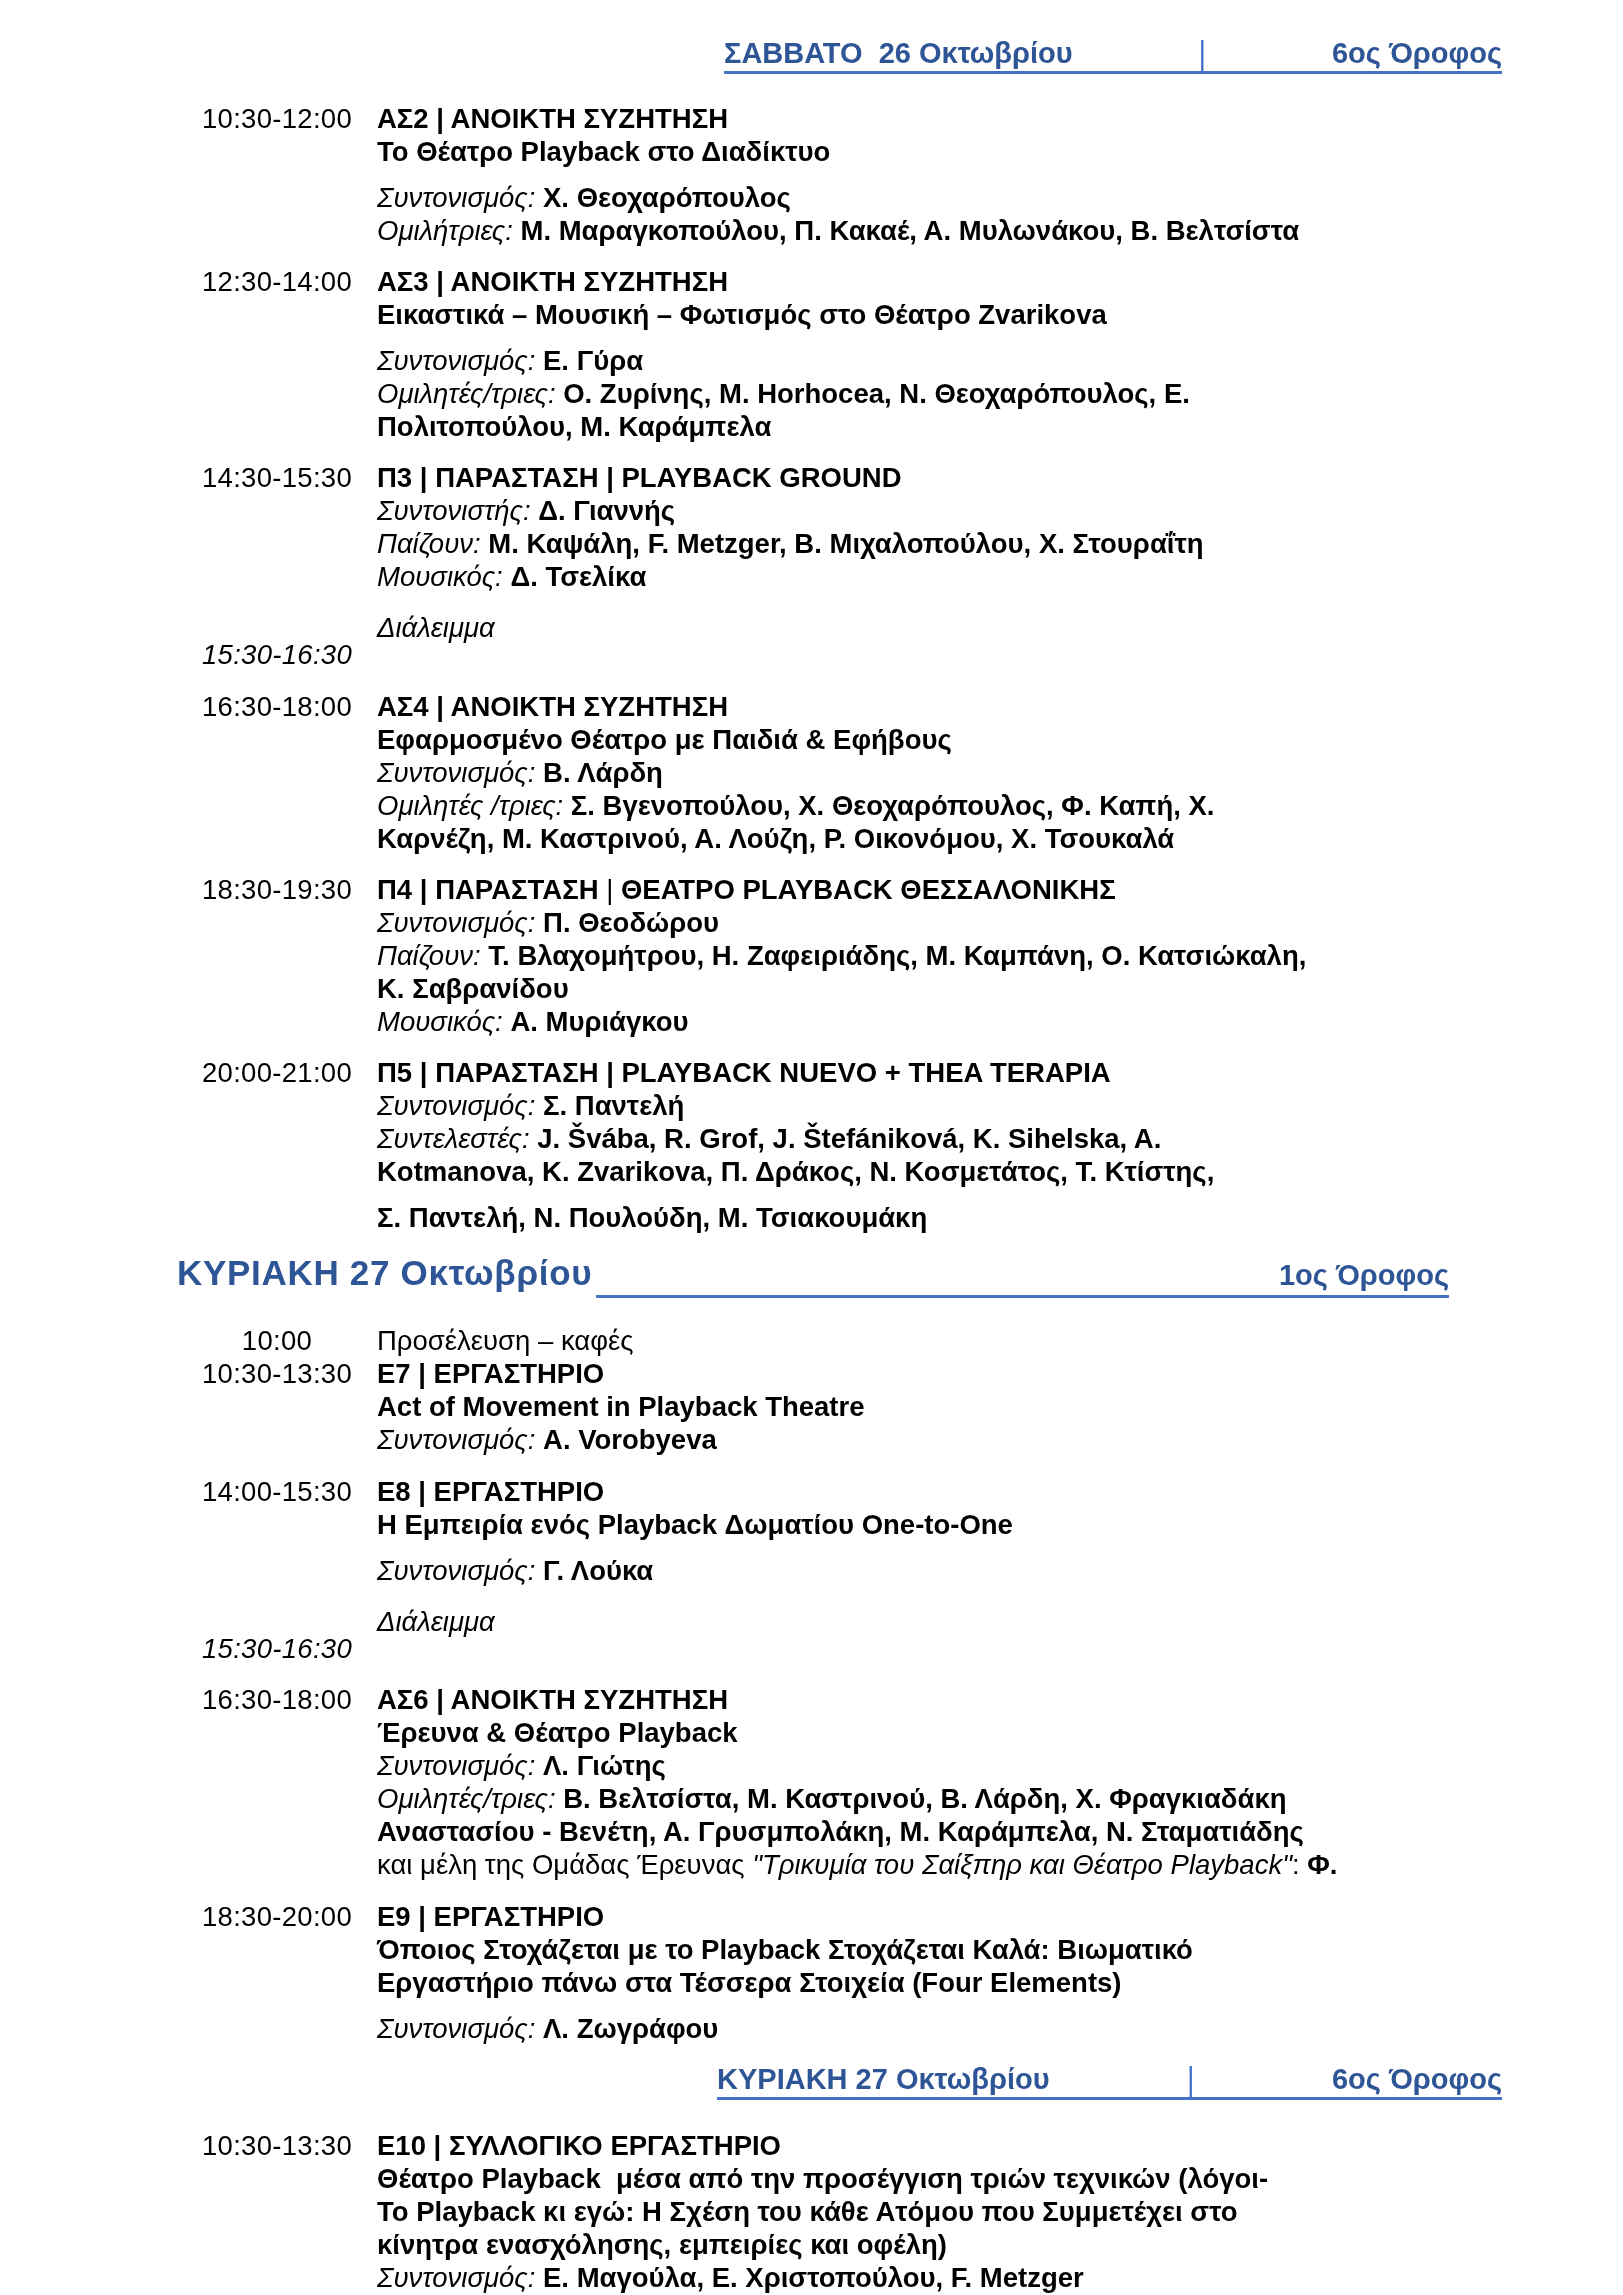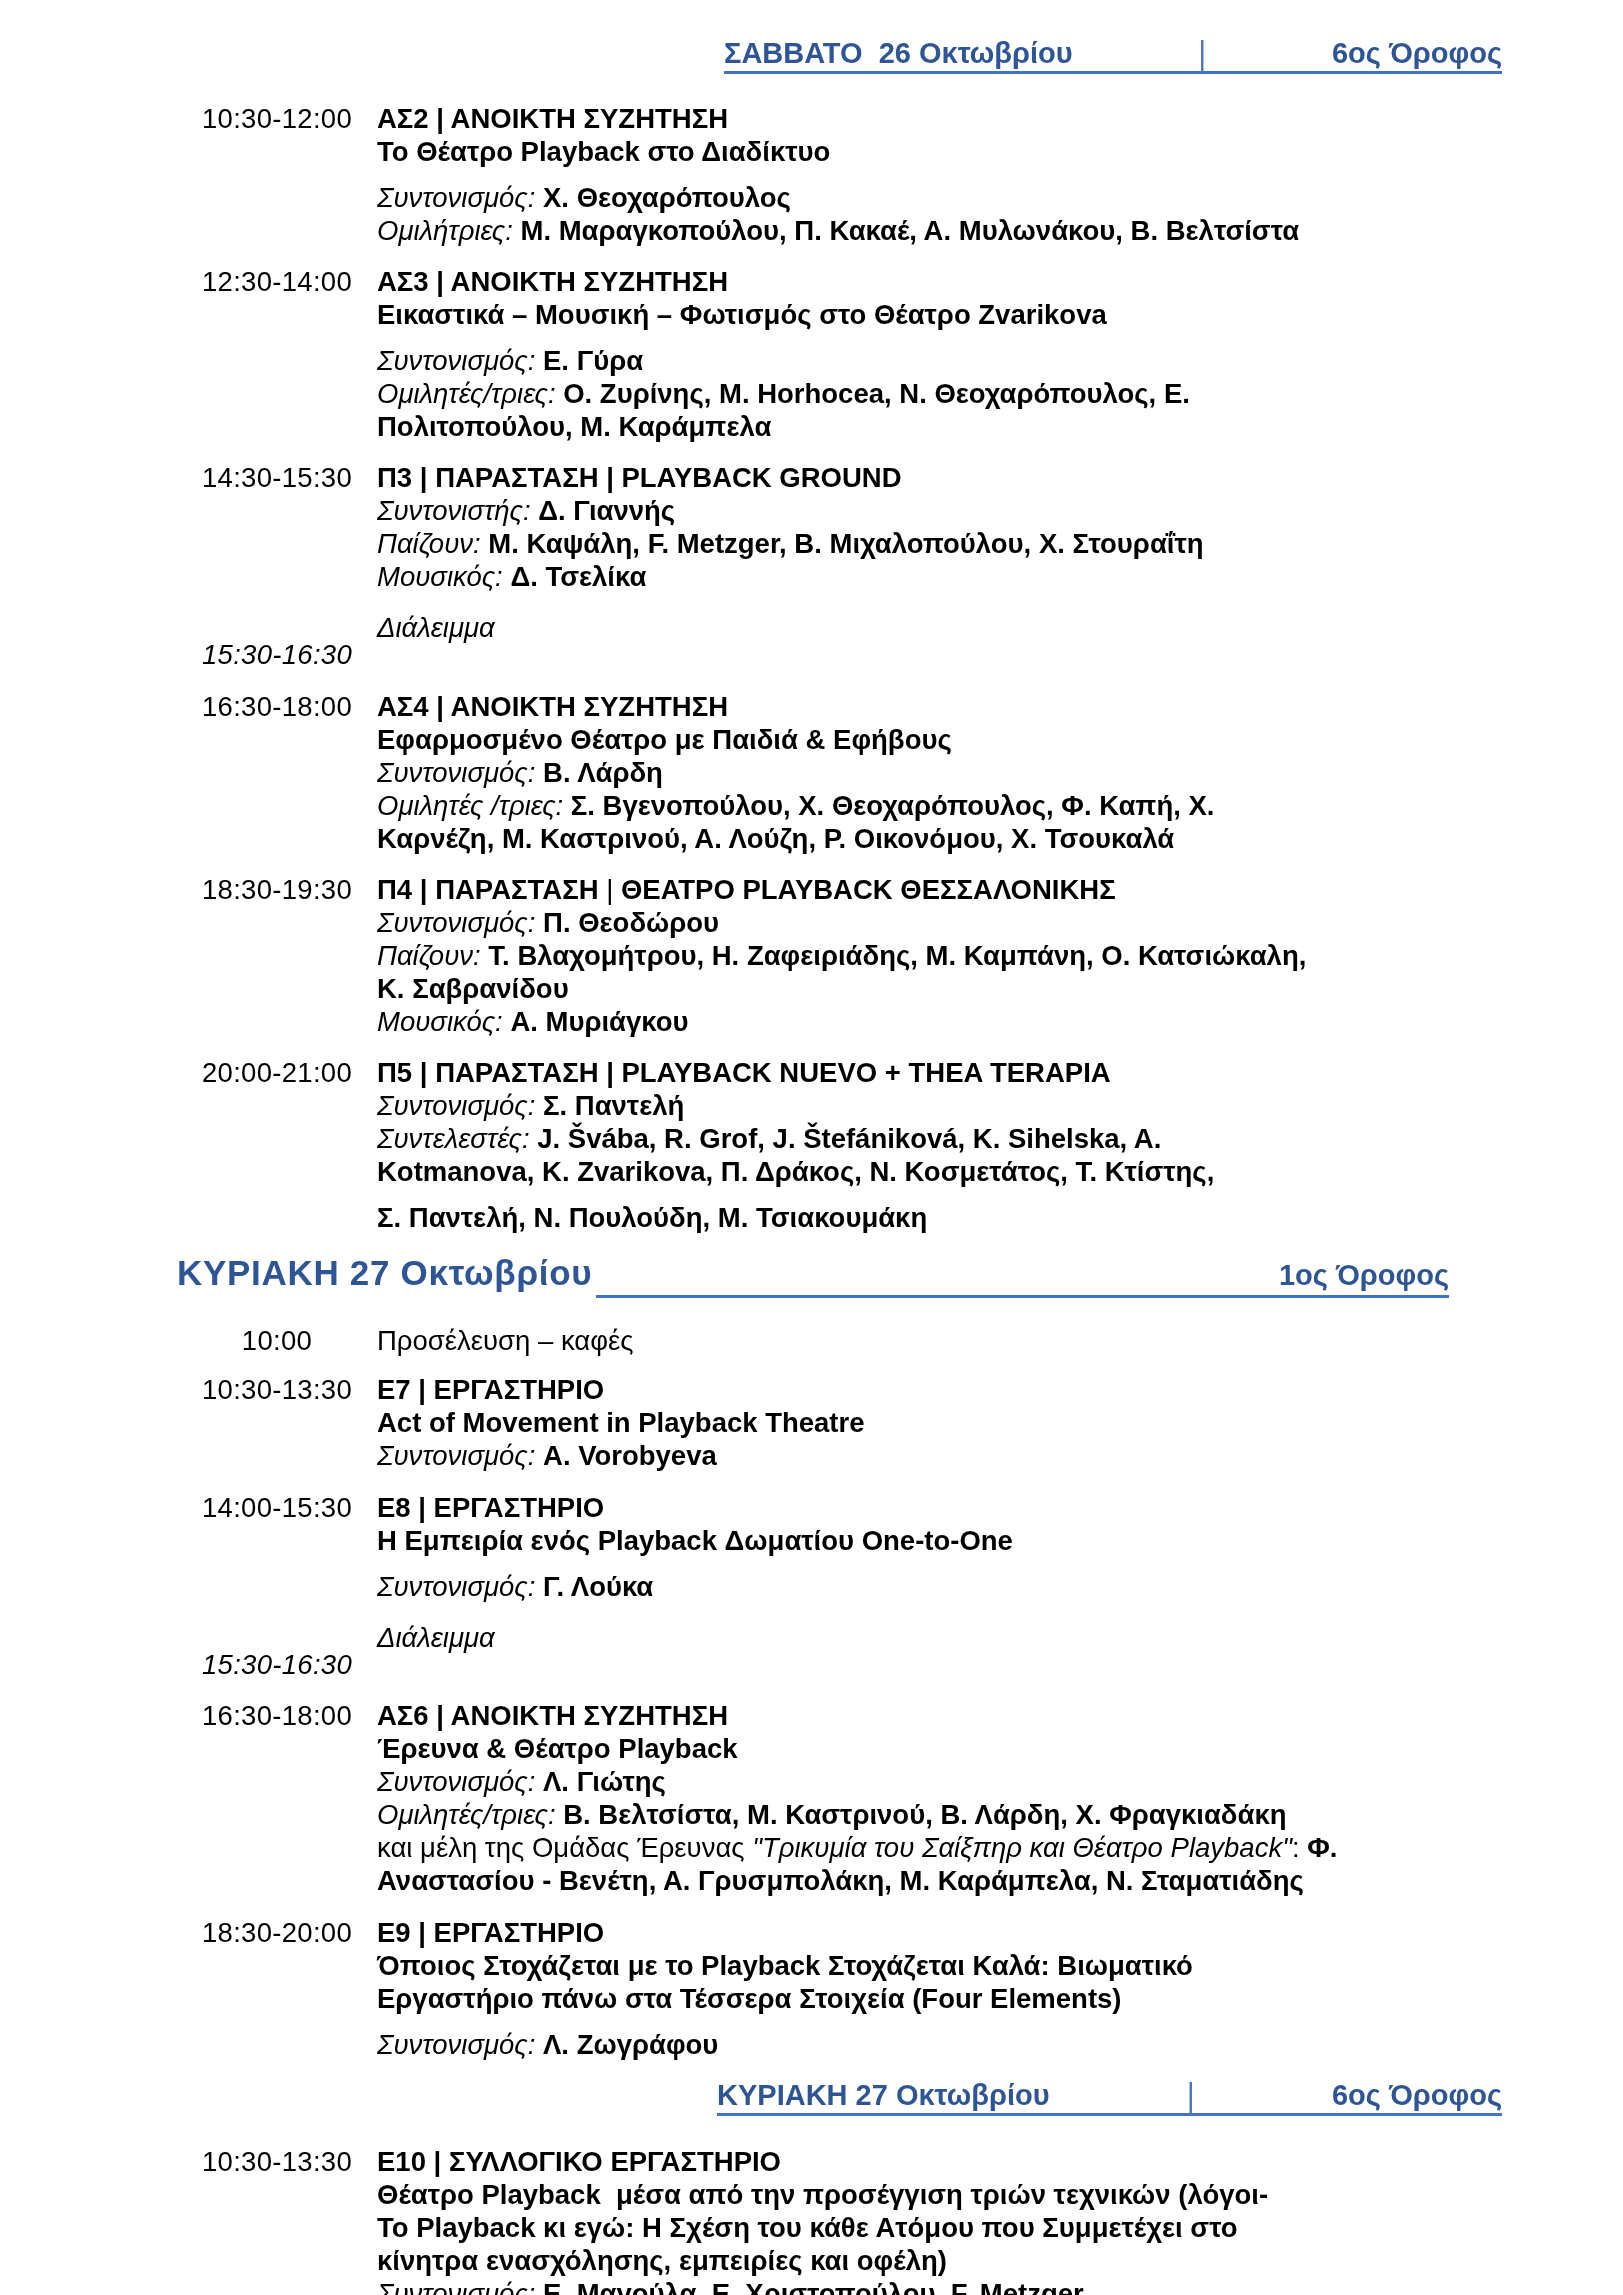--- a/index.html
+++ b/index.html
@@ -51,21 +51,21 @@
     margin-left:3.9px;
   }
   .banner3{margin-top:17px;margin-bottom:29px;width:785px;}
   
   .entries{display:block;}
   .row{
     display:grid;
     grid-template-columns:200px 1fr;
     margin-bottom:18.3px;
   }
-  .row.tight{margin-bottom:16px;}
+  .row.tight{margin-bottom:0;}
   .time{
     font-size:27.5px;
     line-height:33px;
     letter-spacing:0.3px;
     text-align:center;
   }
   .time.it{font-style:italic;margin-top:27px;}
   .content{min-width:0;}
   .line{
     font-size:27.5px;
@@ -191,22 +191,22 @@
           <div class="line"><span class="seg-i">Διάλειμμα</span></div>
         </div>
       </div>
       <div class="row">
         <div class="time">16:30-18:00</div>
         <div class="content">
           <div class="line"><span class="seg-b">ΑΣ6 | ΑΝΟΙΚΤΗ ΣΥΖΗΤΗΣΗ</span></div>
           <div class="line"><span class="seg-b">Έρευνα &amp; Θέατρο Playback</span></div>
           <div class="line"><span class="seg-i">Συντονισμός: </span><span class="seg-b">Λ. Γιώτης</span></div>
           <div class="line"><span class="seg-i">Ομιλητές/τριες: </span><span class="seg-b">Β. Βελτσίστα, Μ. Καστρινού, Β. Λάρδη, Χ. Φραγκιαδάκη</span></div>
+          <div class="line"><span class="seg-b">Αναστασίου - Βενέτη, Α. Γρυσμπολάκη, Μ. Καράμπελα, Ν. Σταματιάδης</span></div>
           <div class="line"><span class="seg-r">και μέλη της Ομάδας Έρευνας </span><span class="seg-i">"Τρικυμία του Σαίξπηρ και Θέατρο Playback"</span><span class="seg-r">: </span><span class="seg-b">Φ.</span></div>
-          <div class="line"><span class="seg-b">Αναστασίου - Βενέτη, Α. Γρυσμπολάκη, Μ. Καράμπελα, Ν. Σταματιάδης</span></div>
         </div>
       </div>
       <div class="row">
         <div class="time">18:30-20:00</div>
         <div class="content">
           <div class="line"><span class="seg-b">Ε9 | ΕΡΓΑΣΤΗΡΙΟ</span></div>
           <div class="line"><span class="seg-b">Όποιος Στοχάζεται με το Playback Στοχάζεται Καλά: Βιωματικό</span></div>
           <div class="line"><span class="seg-b">Εργαστήριο πάνω στα Τέσσερα Στοιχεία (Four Elements)</span></div>
           <div class="line-gap"></div>
           <div class="line"><span class="seg-i">Συντονισμός: </span><span class="seg-b">Λ. Ζωγράφου</span></div>

